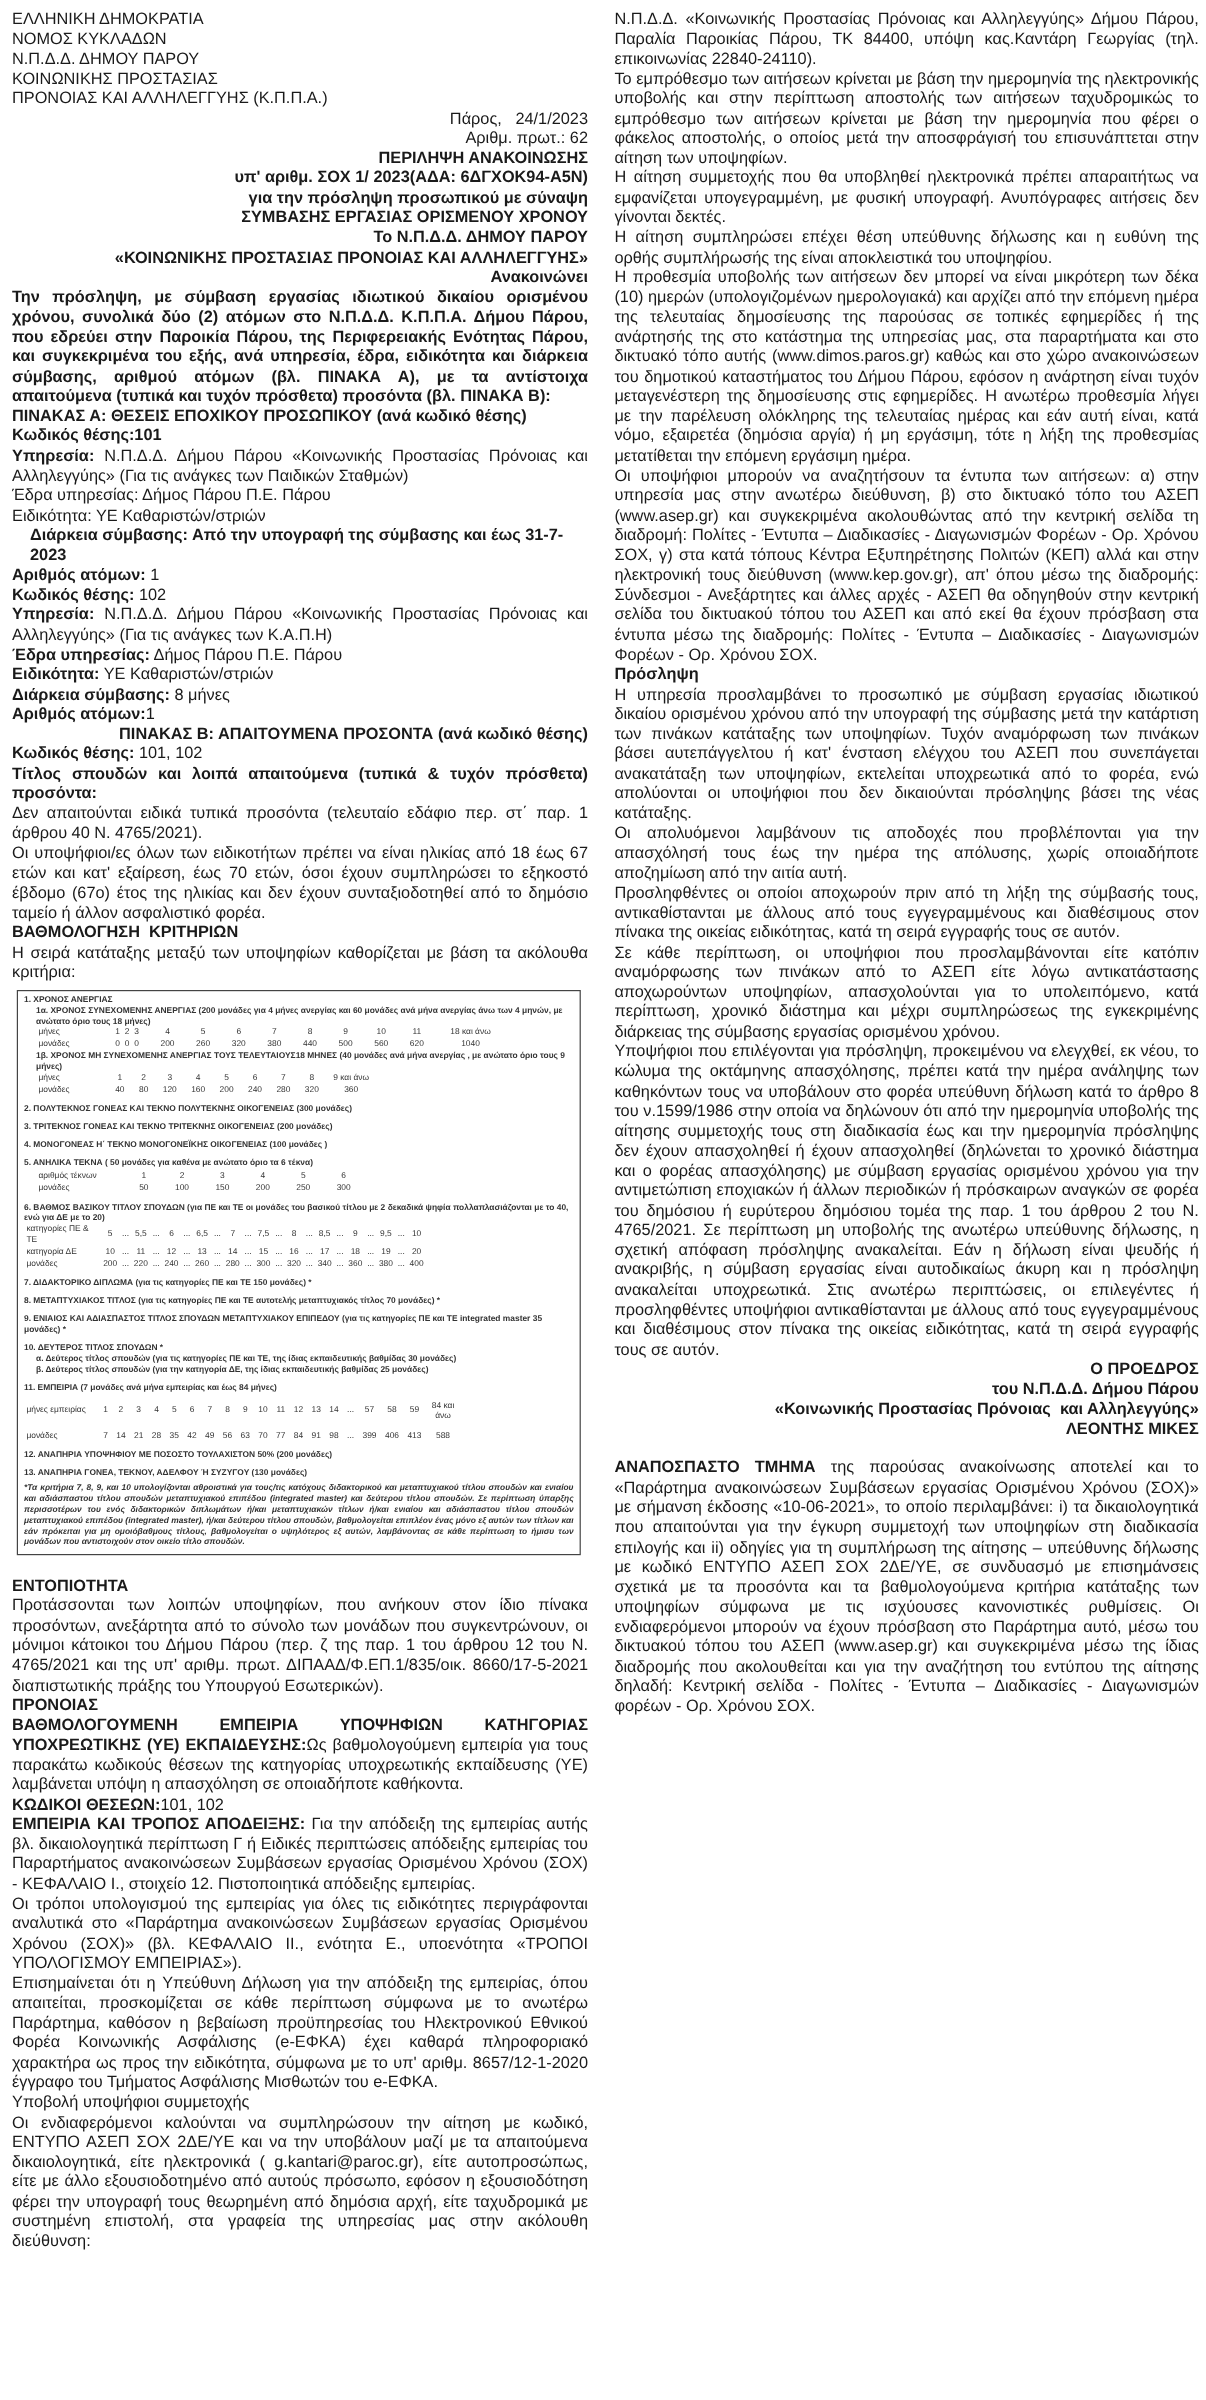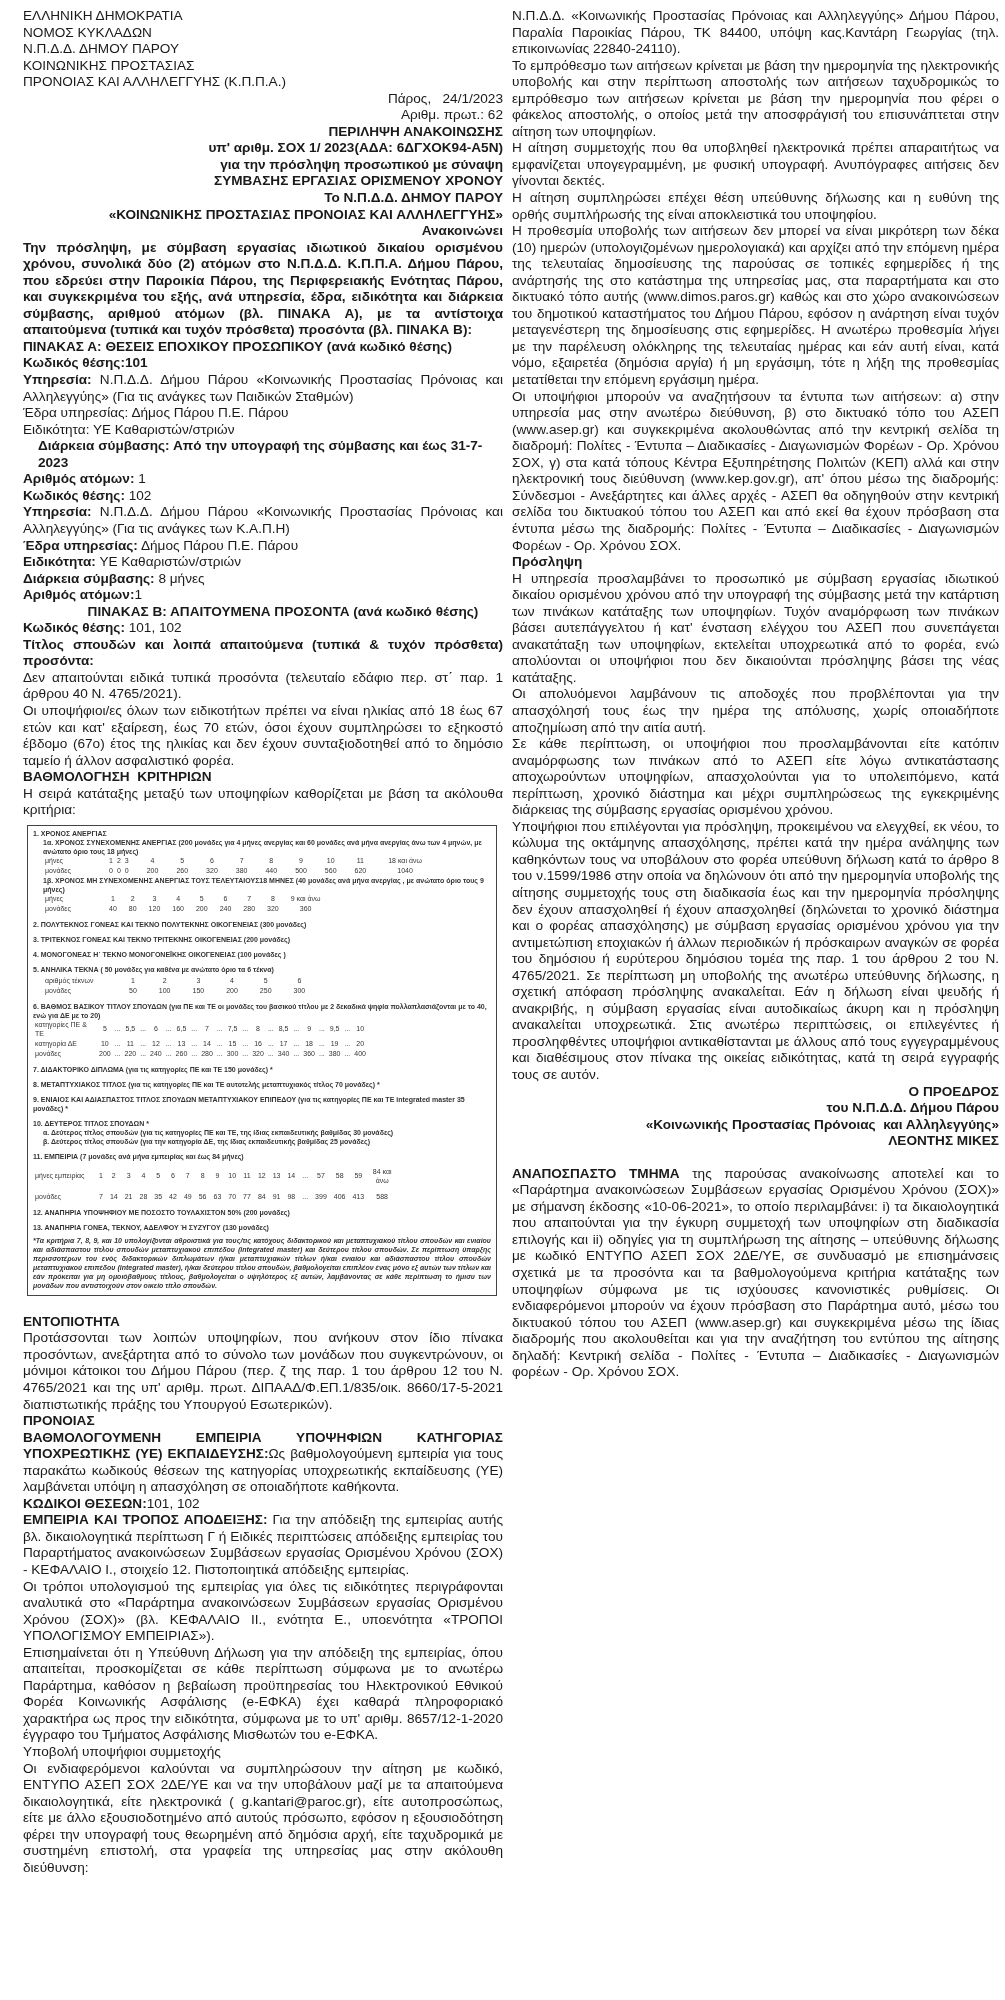--- a/index.html
+++ b/index.html
@@ -1,19 +1,19 @@
 <!DOCTYPE html>
 <html><head>
 <meta charset="utf-8">
 <style>
   html, body { margin:0; padding:0; background:#ffffff; }
   body { width:1005px; height:2000px; overflow:hidden; position:relative; color:#1a1a1a;
          font-family:"Liberation Sans", "DejaVu Sans", sans-serif; }
   .col { position:absolute; top:8px; font-size:13.6px; line-height:16.55px; text-align:justify; }
-  .left { left:23px; width:480px; }
+  .left { left:10px; width:480px; }
   .right { left:512px; width:487px; }
   p { margin:0; }
   .b { font-weight:bold; }
   .c { text-align:right; }
   .r { text-align:right; }
   .hdr p { text-align:left; }
   .tbl { border:1.4px solid #444; margin:6px 6px 18px 4px; padding:3px 5px 5px 5px; font-size:7px; line-height:9px; color:#333; text-align:left; }
   .tbl .h { font-weight:bold; }
   .tbl .sub { padding-left:10px; }
   .tbl table { border-collapse:collapse; margin-left:12px; }
@@ -62,21 +62,21 @@
 
   <div>
     <p><span class="b">Κωδικός θέσης:</span> <span>102</span></p>
     <p><span class="b">Υπηρεσία:</span> <span>Ν.Π.Δ.Δ. Δήμου Πάρου «Κοινωνικής Προστασίας Πρόνοιας και Αλληλεγγύης»  (Για τις ανάγκες των Κ.Α.Π.Η)</span></p>
     <p><span class="b">Έδρα υπηρεσίας:</span> <span>Δήμος Πάρου Π.Ε. Πάρου</span></p>
     <p><span class="b">Ειδικότητα:</span> <span>ΥΕ Καθαριστών/στριών</span></p>
     <p><span class="b">Διάρκεια σύμβασης:</span> <span>8 μήνες</span></p>
     <p><span class="b">Αριθμός ατόμων:</span><span>1</span></p>
   </div>
 
-  <p style="text-align:center;padding-left:40px;"><span class="b">ΠΙΝΑΚΑΣ Β: ΑΠΑΙΤΟΥΜΕΝΑ ΠΡΟΣΟΝΤΑ</span><span class="b"> (ανά κωδικό θέσης)</span></p>
+  <p style="text-align:right;padding-left:40px;"><span class="b">ΠΙΝΑΚΑΣ Β: ΑΠΑΙΤΟΥΜΕΝΑ ΠΡΟΣΟΝΤΑ</span><span class="b"> (ανά κωδικό θέσης)</span></p>
   <p><span class="b">Κωδικός θέσης:</span> <span>101, 102</span></p>
   <p class="b">Τίτλος σπουδών και  λοιπά απαιτούμενα (τυπικά &amp; τυχόν πρόσθετα) προσόντα:</p>
   <p>Δεν απαιτούνται ειδικά τυπικά προσόντα (τελευταίο εδάφιο περ. στ΄ παρ. 1 άρθρου 40 Ν. 4765/2021).</p>
   <p>Οι υποψήφιοι/ες όλων των ειδικοτήτων πρέπει να είναι ηλικίας από 18 έως 67 ετών και κατ' εξαίρεση, έως 70 ετών, όσοι έχουν συμπληρώσει το εξηκοστό έβδομο (67ο) έτος της ηλικίας και δεν έχουν συνταξιοδοτηθεί από το δημόσιο ταμείο ή άλλον ασφαλιστικό φορέα.</p>
 
   <p class="b" style="white-space:pre;">ΒΑΘΜΟΛΟΓΗΣΗ  ΚΡΙΤΗΡΙΩΝ</p>
   <p>Η σειρά κατάταξης μεταξύ των υποψηφίων καθορίζεται με βάση τα ακόλουθα κριτήρια:</p>
 
   <div class="tbl">
     <div class="h">1.   ΧΡΟΝΟΣ ΑΝΕΡΓΙΑΣ</div>
@@ -337,20 +337,21 @@
   <p>Ν.Π.Δ.Δ. «Κοινωνικής Προστασίας Πρόνοιας και Αλληλεγγύης» Δήμου Πάρου, Παραλία Παροικίας Πάρου, ΤΚ 84400, υπόψη κας.Καντάρη Γεωργίας (τηλ. επικοινωνίας 22840-24110).</p>
   <p>Το εμπρόθεσμο των αιτήσεων κρίνεται με βάση την ημερομηνία της ηλεκτρονικής υποβολής και στην περίπτωση αποστολής των αιτήσεων ταχυδρομικώς το εμπρόθεσμο των αιτήσεων κρίνεται με βάση την ημερομηνία που φέρει ο φάκελος αποστολής, ο οποίος μετά την αποσφράγισή του επισυνάπτεται στην αίτηση των υποψηφίων.</p>
   <p>Η αίτηση συμμετοχής που θα υποβληθεί ηλεκτρονικά πρέπει απαραιτήτως να εμφανίζεται υπογεγραμμένη, με φυσική υπογραφή. Ανυπόγραφες αιτήσεις δεν γίνονται δεκτές.</p>
   <p>Η αίτηση συμπληρώσει επέχει θέση υπεύθυνης δήλωσης και η ευθύνη της ορθής συμπλήρωσής της είναι αποκλειστικά του υποψηφίου.</p>
   <p>Η προθεσμία υποβολής των αιτήσεων δεν μπορεί να είναι μικρότερη των δέκα (10) ημερών (υπολογιζομένων ημερολογιακά) και αρχίζει από την επόμενη ημέρα της τελευταίας δημοσίευσης της παρούσας σε τοπικές εφημερίδες ή της ανάρτησής της στο κατάστημα της υπηρεσίας μας, στα παραρτήματα και στο δικτυακό τόπο αυτής (www.dimos.paros.gr) καθώς και στο χώρο ανακοινώσεων του δημοτικού καταστήματος του Δήμου Πάρου, εφόσον η ανάρτηση είναι τυχόν μεταγενέστερη της δημοσίευσης στις εφημερίδες. Η ανωτέρω προθεσμία λήγει με την παρέλευση ολόκληρης της τελευταίας ημέρας και  εάν αυτή είναι, κατά νόμο, εξαιρετέα (δημόσια αργία) ή μη εργάσιμη,  τότε η λήξη της προθεσμίας μετατίθεται την επόμενη εργάσιμη ημέρα.</p>
   <p>Οι υποψήφιοι μπορούν να αναζητήσουν τα έντυπα των αιτήσεων: α) στην υπηρεσία μας στην ανωτέρω διεύθυνση, β) στο δικτυακό τόπο του ΑΣΕΠ (www.asep.gr) και συγκεκριμένα ακολουθώντας από την κεντρική σελίδα τη διαδρομή: Πολίτες - Έντυπα – Διαδικασίες - Διαγωνισμών Φορέων - Ορ. Χρόνου ΣΟΧ, γ) στα κατά τόπους Κέντρα Εξυπηρέτησης Πολιτών (ΚΕΠ) αλλά και στην ηλεκτρονική τους διεύθυνση (www.kep.gov.gr), απ' όπου μέσω της διαδρομής: Σύνδεσμοι - Ανεξάρτητες και άλλες αρχές - ΑΣΕΠ θα οδηγηθούν στην κεντρική σελίδα του δικτυακού τόπου του ΑΣΕΠ και από εκεί θα έχουν πρόσβαση στα έντυπα μέσω της διαδρομής: Πολίτες - Έντυπα – Διαδικασίες - Διαγωνισμών Φορέων - Ορ. Χρόνου ΣΟΧ.</p>
 
   <p class="b">Πρόσληψη</p>
   <p>Η υπηρεσία προσλαμβάνει το προσωπικό με σύμβαση εργασίας ιδιωτικού δικαίου ορισμένου χρόνου από την υπογραφή της σύμβασης μετά την κατάρτιση των πινάκων κατάταξης των υποψηφίων. Τυχόν αναμόρφωση των πινάκων βάσει αυτεπάγγελτου ή κατ' ένσταση ελέγχου του ΑΣΕΠ που συνεπάγεται ανακατάταξη των υποψηφίων, εκτελείται υποχρεωτικά από το φορέα, ενώ απολύονται οι υποψήφιοι που δεν δικαιούνται πρόσληψης βάσει της νέας κατάταξης.</p>
   <p>Οι απολυόμενοι λαμβάνουν τις αποδοχές που προβλέπονται για την απασχόλησή τους έως την ημέρα της απόλυσης, χωρίς οποιαδήποτε αποζημίωση από την αιτία αυτή.</p>
+  <p>Προσληφθέντες οι οποίοι αποχωρούν πριν από τη λήξη της σύμβασής τους, αντικαθίστανται με άλλους από τους εγγεγραμμένους και διαθέσιμους στον πίνακα της οικείας ειδικότητας, κατά τη σειρά εγγραφής τους σε αυτόν.</p>
   <p>Σε κάθε περίπτωση, οι υποψήφιοι που προσλαμβάνονται είτε κατόπιν αναμόρφωσης των πινάκων από το ΑΣΕΠ είτε λόγω αντικατάστασης αποχωρούντων υποψηφίων, απασχολούνται για το υπολειπόμενο, κατά περίπτωση, χρονικό διάστημα και μέχρι συμπληρώσεως της εγκεκριμένης διάρκειας της σύμβασης εργασίας ορισμένου χρόνου.</p>
   <p>Υποψήφιοι που επιλέγονται για πρόσληψη, προκειμένου να ελεγχθεί, εκ νέου, το κώλυμα της οκτάμηνης απασχόλησης,  πρέπει κατά την ημέρα ανάληψης των καθηκόντων τους να υποβάλουν στο φορέα υπεύθυνη δήλωση κατά το άρθρο 8 του ν.1599/1986 στην οποία να δηλώνουν ότι από την ημερομηνία υποβολής της αίτησης συμμετοχής τους στη διαδικασία έως και την ημερομηνία πρόσληψης δεν έχουν απασχοληθεί ή έχουν απασχοληθεί (δηλώνεται το χρονικό διάστημα και ο φορέας απασχόλησης) με σύμβαση εργασίας ορισμένου χρόνου για την αντιμετώπιση εποχιακών ή άλλων περιοδικών ή πρόσκαιρων αναγκών σε φορέα του δημόσιου ή ευρύτερου δημόσιου τομέα της παρ. 1 του άρθρου 2 του Ν. 4765/2021. Σε περίπτωση μη υποβολής της ανωτέρω υπεύθυνης δήλωσης, η σχετική απόφαση πρόσληψης ανακαλείται. Εάν η δήλωση είναι ψευδής ή ανακριβής, η σύμβαση εργασίας είναι αυτοδικαίως άκυρη και η πρόσληψη ανακαλείται υποχρεωτικά. Στις ανωτέρω περιπτώσεις, οι επιλεγέντες ή προσληφθέντες υποψήφιοι αντικαθίστανται με άλλους από τους εγγεγραμμένους και διαθέσιμους στον πίνακα της οικείας ειδικότητας, κατά τη σειρά εγγραφής τους σε αυτόν.</p>
 
   <div class="sig">
     <p class="c b">Ο ΠΡΟΕΔΡΟΣ</p>
     <p class="c b">του Ν.Π.Δ.Δ. Δήμου Πάρου</p>
     <p class="c b" style="white-space:pre;">«Κοινωνικής Προστασίας Πρόνοιας  και Αλληλεγγύης»</p>
     <p class="c b">ΛΕΟΝΤΗΣ ΜΙΚΕΣ</p>
   </div>
 

